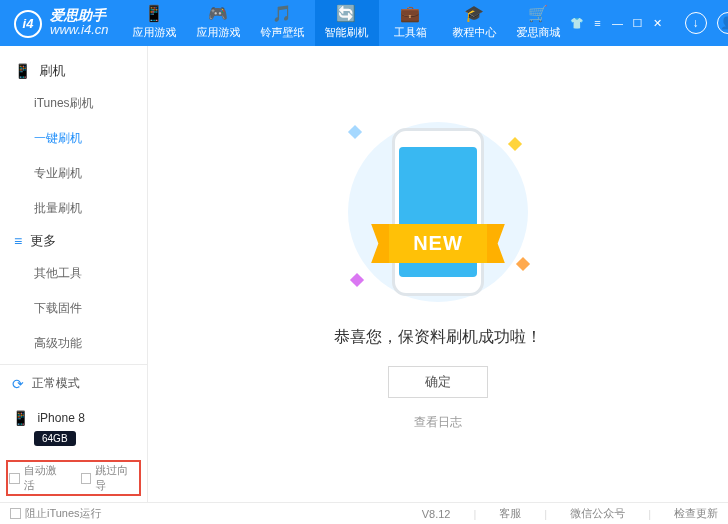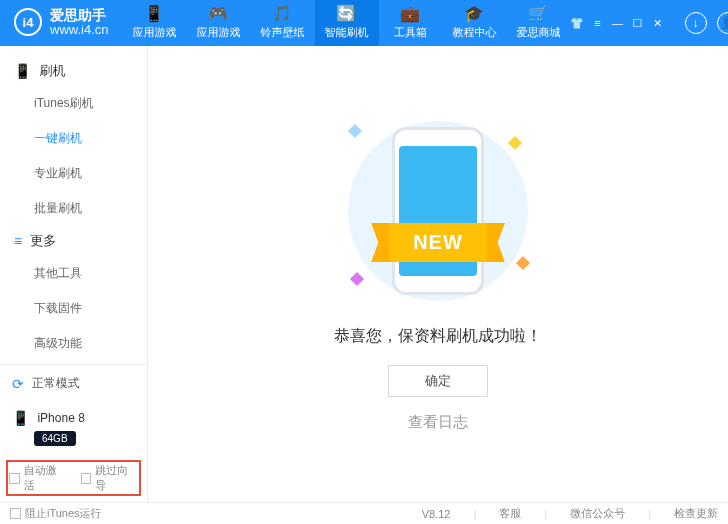--- a/index.html
+++ b/index.html
@@ -1,18 +1,18 @@
 <!DOCTYPE html>
 <html><head>
 <meta charset="utf-8">
 <style>
 * { margin: 0; padding: 0; box-sizing: border-box; font-family: "Microsoft YaHei", sans-serif; }
 body { width: 728px; height: 524px; background: #fff; overflow: hidden; }
 .title-bar { height: 46px; background: #1f8efa; display: flex; align-items: center; color: #fff; }
-.logo-area { display: flex; align-items: flex-start; padding: 0 14px; width: 148px; }
+.logo-area { display: flex; align-items: flex-end; padding: 0 14px; width: 148px; font-style: italic; }
 .logo-icon { width: 28px; height: 28px; border: 2px solid #fff; border-radius: 50%; display: flex; align-items: center; justify-content: center; font-size: 13px; font-weight: bold; }
 .logo-text { margin-left: 8px; }
 .logo-title { font-size: 14px; font-weight: bold; line-height: 1; }
 .logo-sub { font-size: 13px; opacity: .9; line-height: 1.2; }
 .nav { display: flex; flex: 1; }
 .nav-item { width: 64px; height: 46px; display: flex; flex-direction: column; align-items: center; justify-content: center; font-size: 11px; cursor: pointer; }
 .nav-item.active { background: #0a7be8; }
 .nav-icon { font-size: 16px; line-height: 1; margin-bottom: 3px; }
 .title-controls { display: flex; align-items: center; gap: 6px; padding-right: 8px; font-size: 11px; }
 .tc-btn { width: 14px; height: 14px; display: flex; align-items: center; justify-content: center; cursor: pointer; }
@@ -45,21 +45,21 @@
 .spark.s1 { background: #a5d8ff; top: 10px; left: 42px; }
 .spark.s2 { background: #ffd43b; top: 22px; right: 48px; }
 .spark.s3 { background: #da77f2; bottom: 22px; left: 44px; }
 .spark.s4 { background: #ffa94d; bottom: 38px; right: 40px; }
 .ribbon { position: absolute; background: #ffc107; color: #fff; font-weight: bold; font-size: 20px; padding: 8px 26px; letter-spacing: 1px; bottom: 44px; }
 .ribbon:before, .ribbon:after { content: ''; position: absolute; top: 0; bottom: 0; width: 18px; background: #ffb000; }
 .ribbon:before { left: -16px; clip-path: polygon(100% 0, 100% 100%, 0 100%, 40% 50%, 0 0); }
 .ribbon:after { right: -16px; clip-path: polygon(0 0, 100% 0, 60% 50%, 100% 100%, 0 100%); }
 .msg { font-size: 16px; color: #333; margin-top: 20px; }
 .ok-btn { margin-top: 18px; border: 1px solid #d8d8d8; background: #fff; padding: 6px 36px; font-size: 13px; cursor: pointer; color: #555; }
-.log-link { margin-top: 16px; font-size: 15px; color: #999; cursor: pointer; }
+.log-link { margin-top: 16px; font-size: 12px; color: #999; cursor: pointer; }
 .statusbar { height: 22px; border-top: 1px solid #ebebeb; display: flex; align-items: center; font-size: 11px; color: #888; padding: 0 10px; }
 .statusbar .left { display: flex; align-items: center; gap: 6px; }
 .statusbar .right { margin-left: auto; display: flex; align-items: center; gap: 23px; }
 .sep { color: #ddd; }
 </style>
 </head>
 <body>
 
 <div class="title-bar">
   <div class="logo-area">

